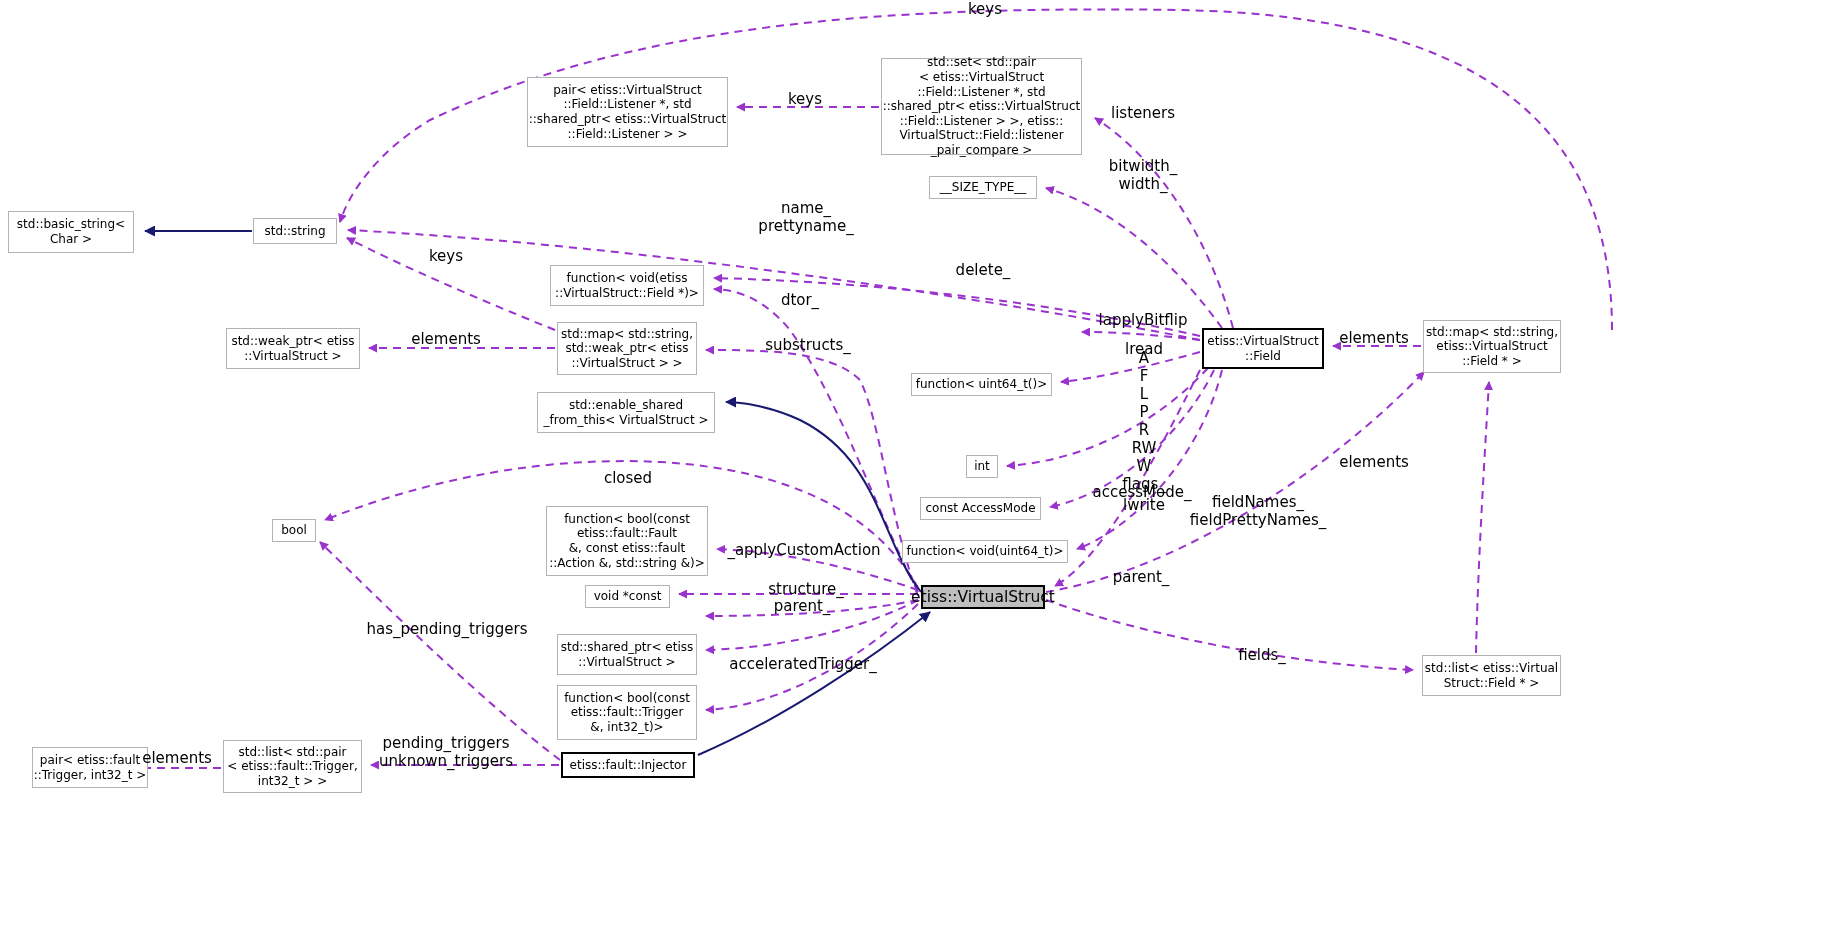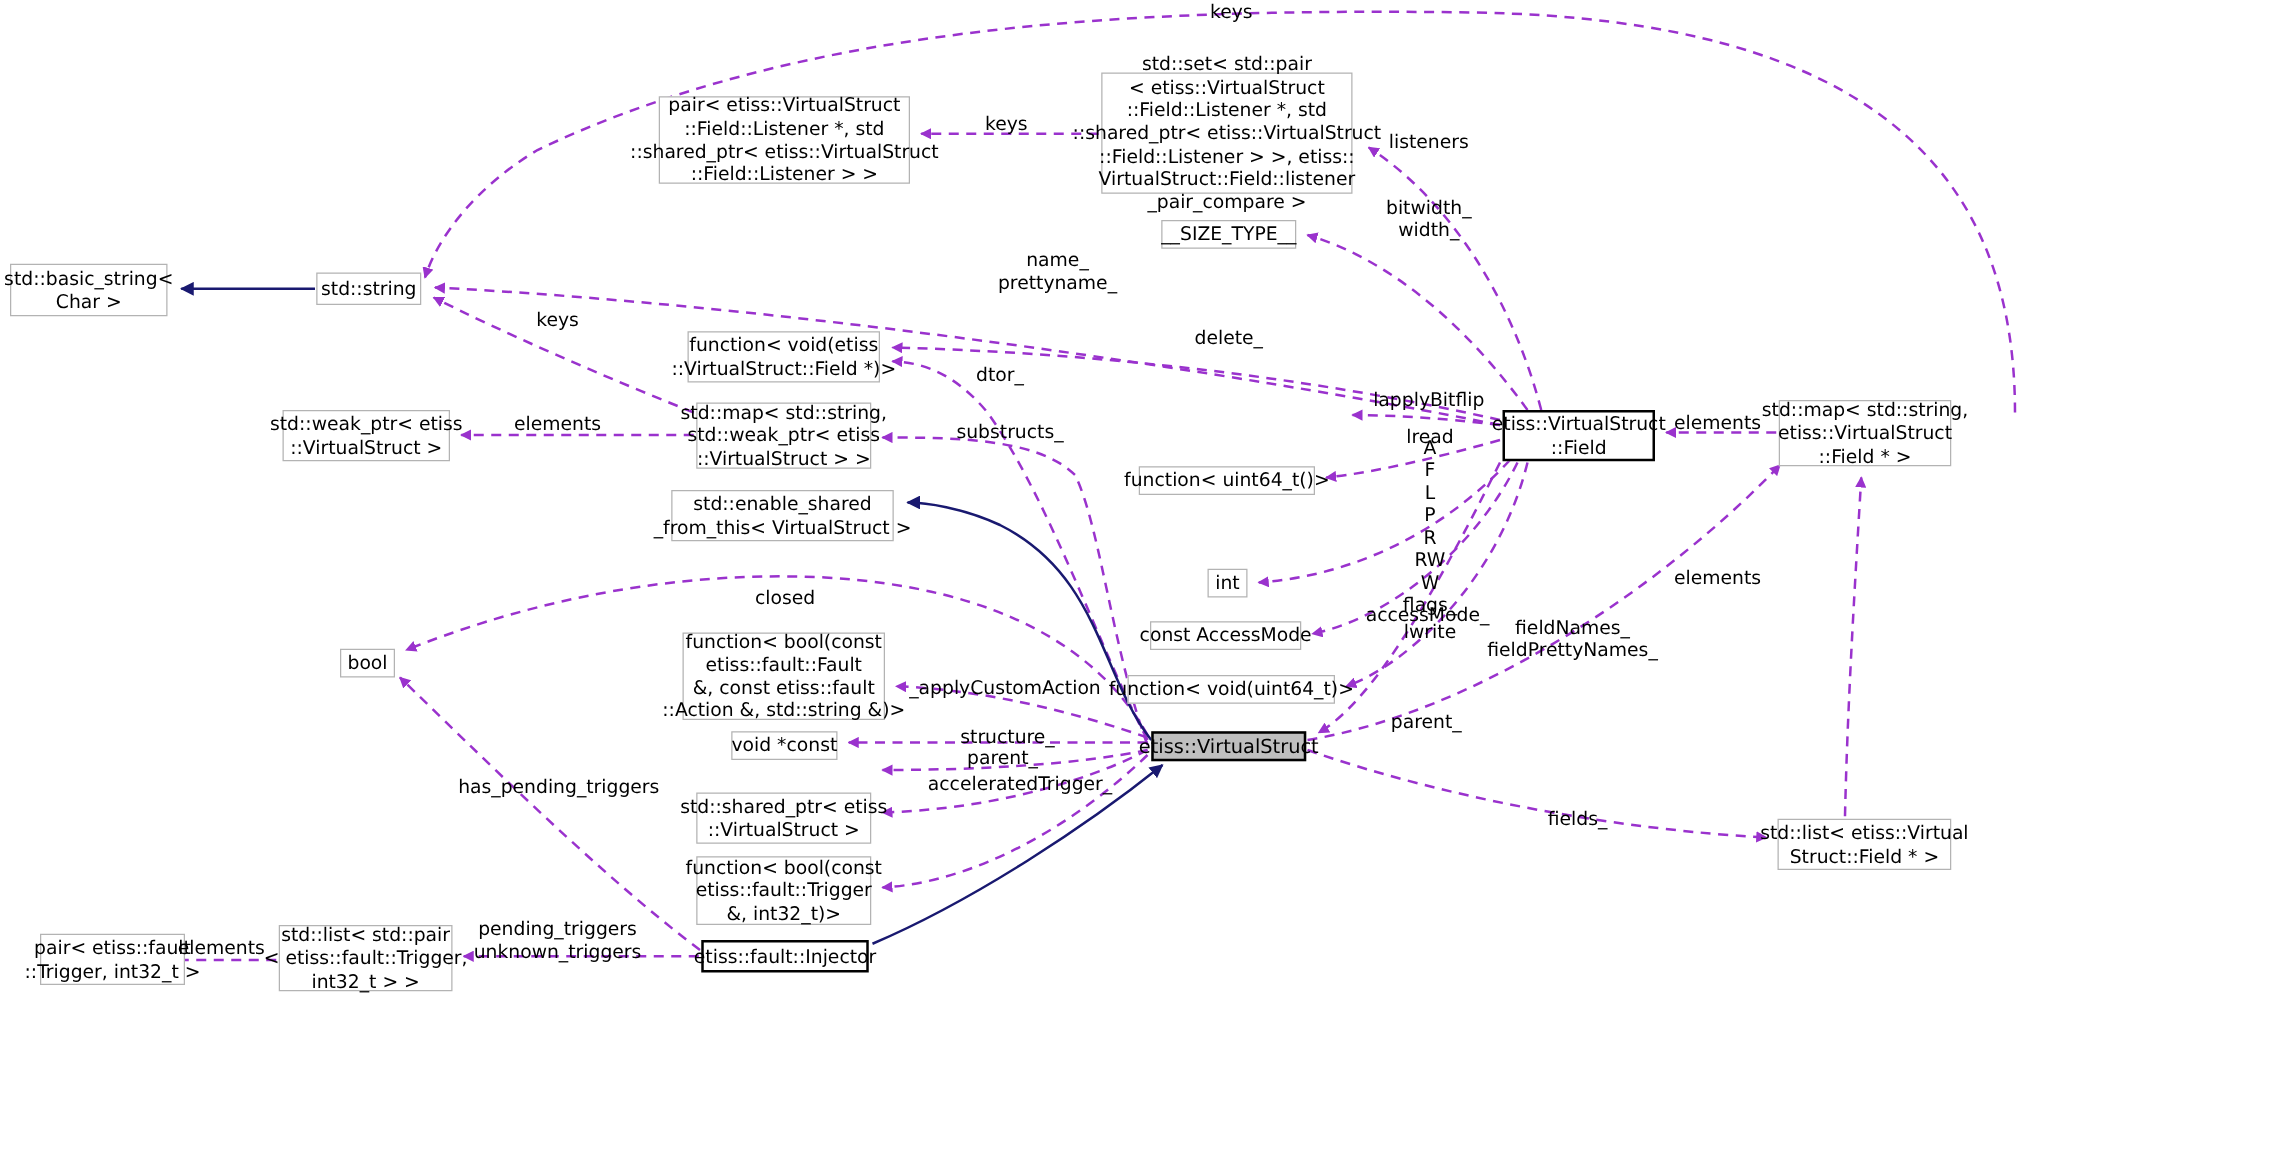--- a/index.html
+++ b/index.html
@@ -28,21 +28,21 @@
     position: absolute;
     box-sizing: border-box;
     background: #ffffff;
     border: 1px solid #b3b3b3;
     color: #000000;
     display: flex;
     align-items: center;
     justify-content: center;
     text-align: center;
     line-height: 1.22;
-    font-size: 15px;
+    font-size: 12px;
     white-space: pre;
     padding: 2px 6px;
   }
   .node.current {
     background: #bfbfbf;
     border: 2px solid #000000;
     font-size: 15.5px;
   }
   .node.base {
     border: 2px solid #000000;
@@ -221,21 +221,21 @@
 &lt; etiss::fault::Trigger,
 int32_t &gt; &gt;</div>
 
   <div class="node base" style="left:561px;top:752px; width:134px; height:26px;">etiss::fault::Injector</div>
 
   <div class="edge-label" style="left:985px; top:9px;">keys</div>
   <div class="edge-label" style="left:805px; top:99px;">keys</div>
   <div class="edge-label" style="left:1143px;top:113px;">listeners</div>
   <div class="edge-label" style="left:1143px;top:175px;">bitwidth_
 width_</div>
-  <div class="edge-label" style="left:806px; top:217px;margin-left:40px;">name_
+  <div class="edge-label" style="left:806px; top:217px;">name_
 prettyname_</div>
   <div class="edge-label" style="left:446px; top:256px;">keys</div>
   <div class="edge-label" style="left:983px; top:270px;">delete_</div>
   <div class="edge-label" style="left:800px; top:300px;">dtor_</div>
   <div class="edge-label" style="left:446px; top:339px;">elements</div>
   <div class="edge-label" style="left:808px; top:345px;">substructs_</div>
   <div class="edge-label" style="left:1143px;top:320px;">lapplyBitflip</div>
   <div class="edge-label" style="left:1144px;top:349px;">lread</div>
   <div class="edge-label" style="left:1374px;top:338px;">elements</div>
   <div class="edge-label" style="left:1144px;top:421px;">A
@@ -249,20 +249,20 @@
   <div class="edge-label" style="left:1374px;top:462px;">elements</div>
   <div class="edge-label" style="left:1142px;top:492px;">accessMode_</div>
   <div class="edge-label" style="left:1258px;top:511px;">fieldNames_
 fieldPrettyNames_</div>
   <div class="edge-label" style="left:628px; top:478px;">closed</div>
   <div class="edge-label" style="left:1144px;top:505px;">lwrite</div>
   <div class="edge-label" style="left:804px; top:550px;">_applyCustomAction</div>
   <div class="edge-label" style="left:1141px;top:577px;">parent_</div>
   <div class="edge-label" style="left:806px; top:589px;">structure_</div>
   <div class="edge-label" style="left:802px; top:606px;">parent_</div>
-  <div class="edge-label" style="left:803px; top:627px;margin-left:13px;">acceleratedTrigger_</div>
+  <div class="edge-label" style="left:803px; top:664px;">acceleratedTrigger_</div>
   <div class="edge-label" style="left:447px;top:629px;">has_pending_triggers</div>
   <div class="edge-label" style="left:1262px;top:655px;">fields_</div>
   <div class="edge-label" style="left:177px; top:758px;">elements</div>
   <div class="edge-label" style="left:446px; top:752px;">pending_triggers
 unknown_triggers</div>
 
 </div>
 
 </body></html>

